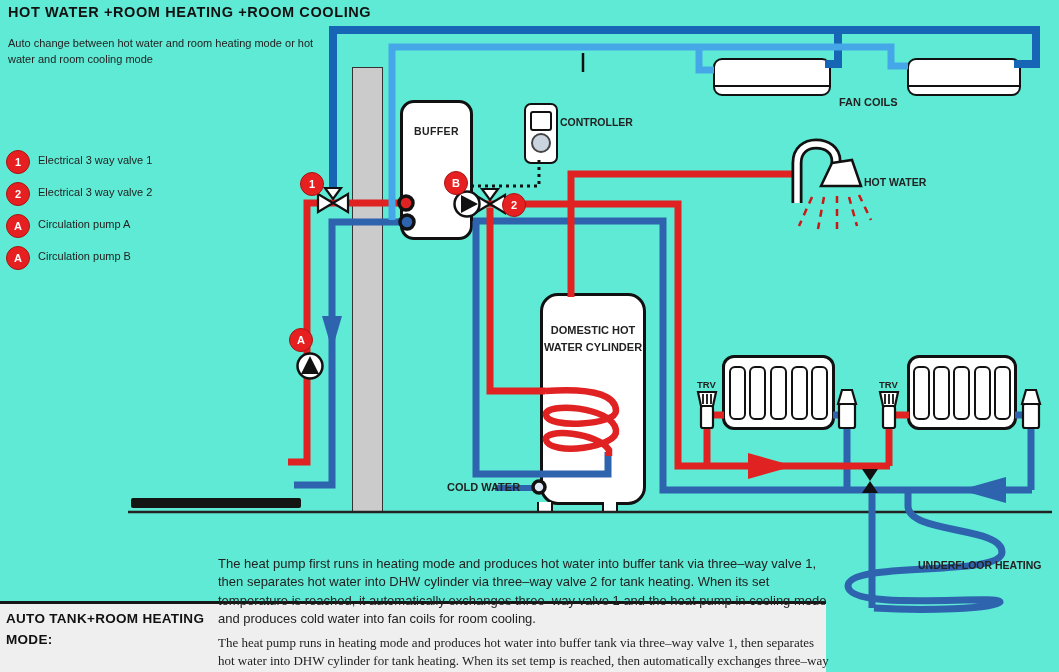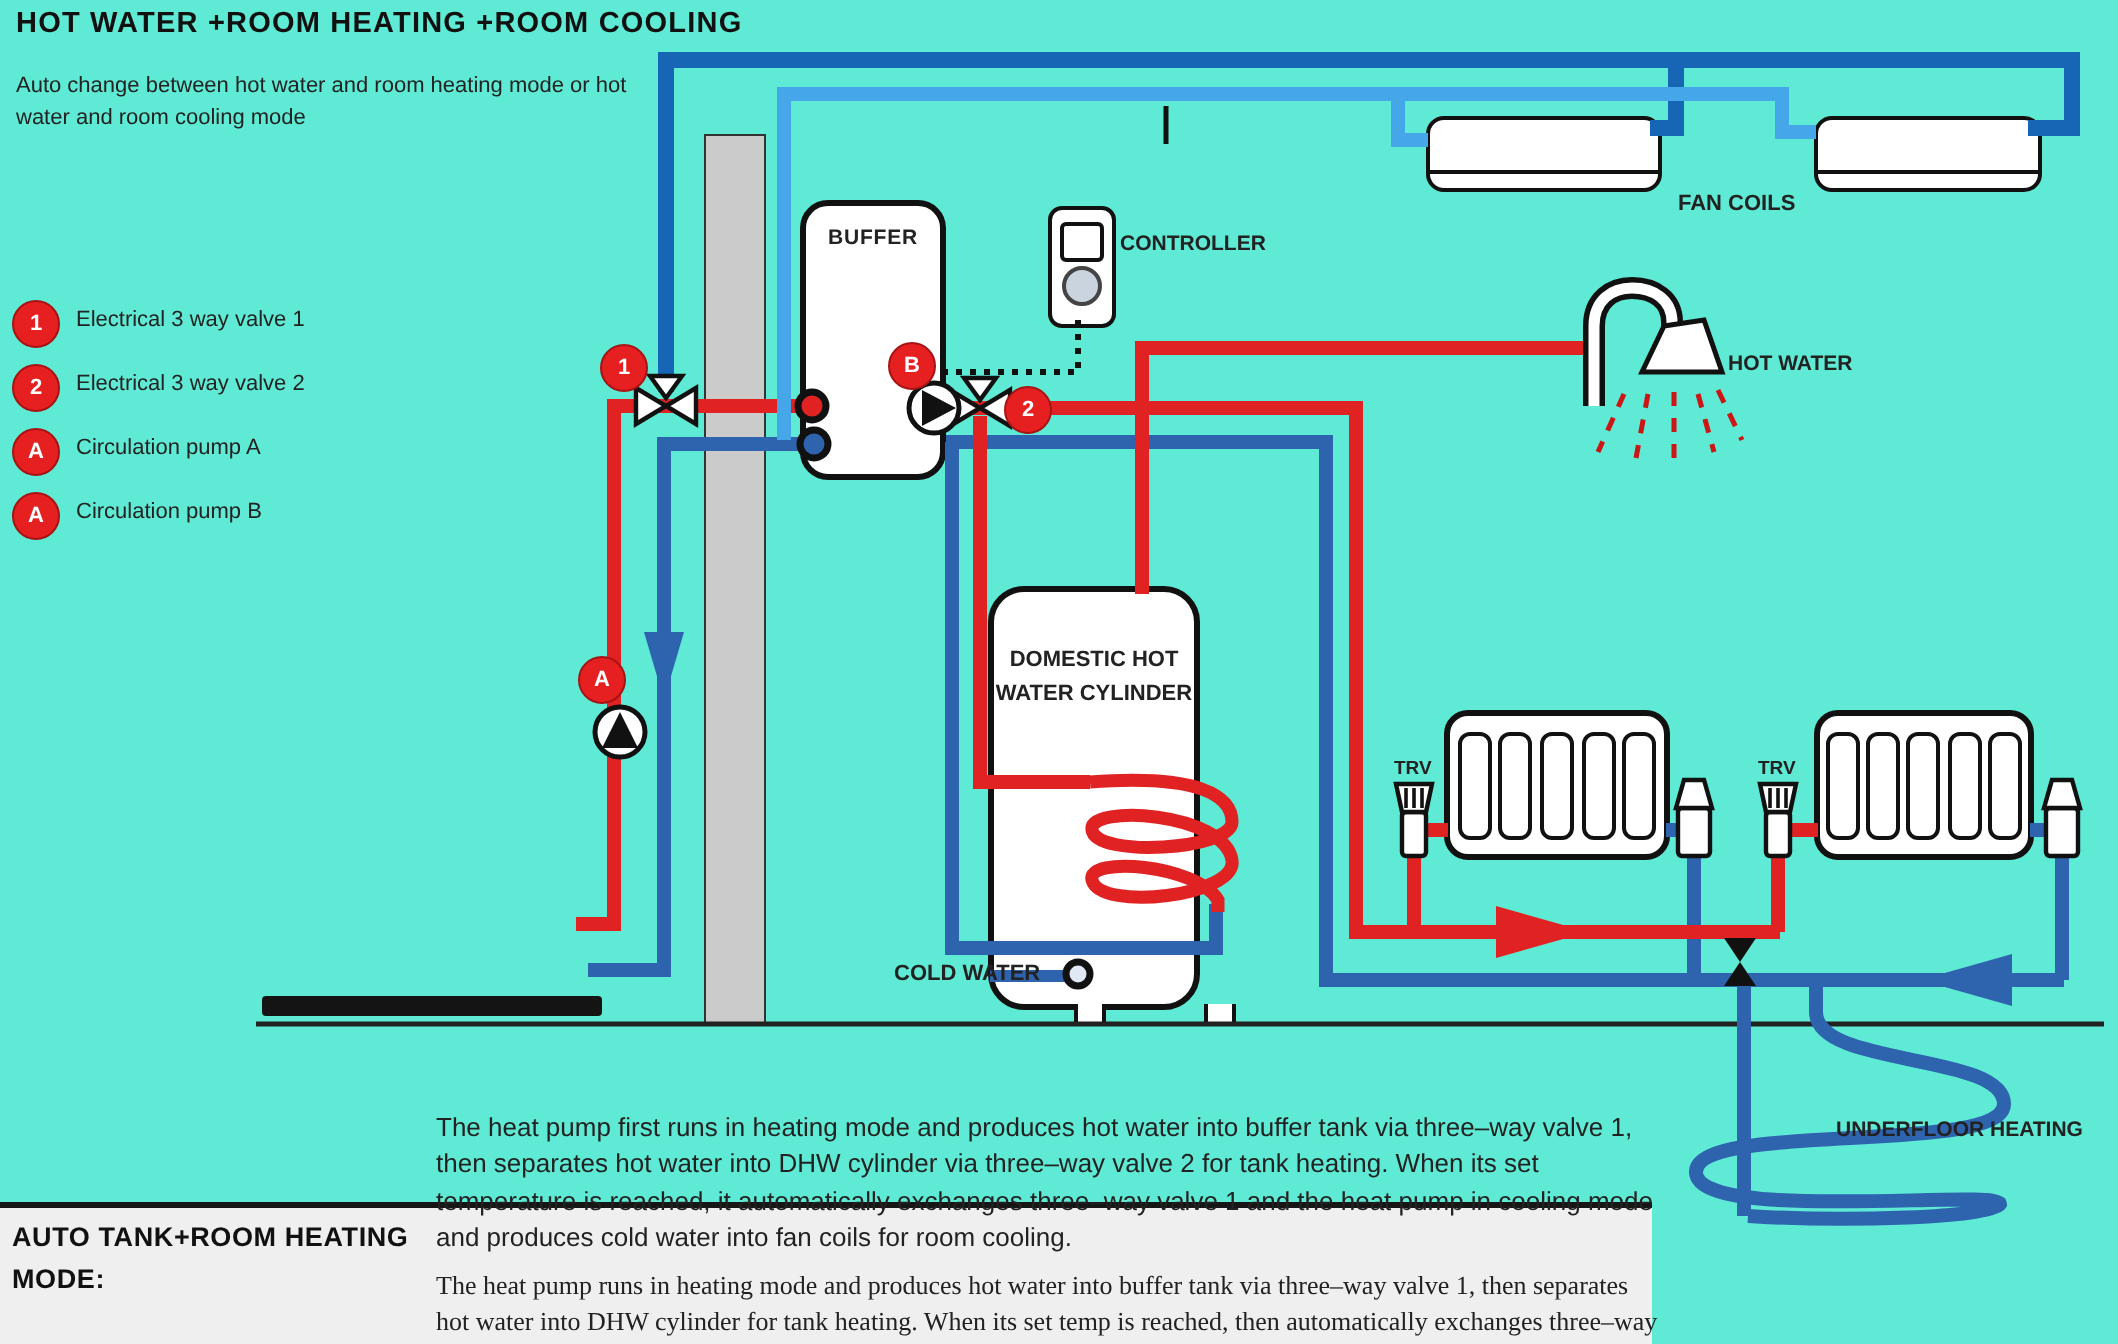--- a/index.html
+++ b/index.html
@@ -12,22 +12,22 @@
   .title{left:8px;top:4px;font-size:14.5px;font-weight:700;letter-spacing:.6px;color:#111;z-index:4;}
   .subtitle{left:8px;top:36px;width:308px;font-size:11px;line-height:1.45;color:#222;z-index:4;}
   
   .badge{width:22px;height:22px;border-radius:50%;background:#e62020;border:1.5px solid #a81414;
          color:#fff;font-size:11px;font-weight:700;display:flex;align-items:center;justify-content:center;z-index:4;}
   .legend-label{font-size:11px;color:#222;z-index:4;}
   
   .box{border:3px solid #111;background:#fff;z-index:1;}
   .tank-label{width:100%;text-align:center;font-weight:700;color:#222;}
   .buffer{left:400px;top:100px;width:67px;height:134px;border-radius:14px;}
-  .buffer .tank-label{margin-top:10px;font-size:10.5px;letter-spacing:.4px;}
-  .cylinder{left:494px;top:293px;width:100px;height:206px;border-radius:18px;}
+  .buffer .tank-label{margin-top:22px;font-size:10.5px;letter-spacing:.4px;}
+  .cylinder{left:540px;top:293px;width:100px;height:206px;border-radius:18px;}
   .cylinder .tank-label{margin-top:26px;font-size:11px;line-height:1.55;}
   .leg{background:#fff;border:2.5px solid #111;border-top:none;width:12px;height:9px;z-index:1;}
   .fancoil{border:2.5px solid #111;border-radius:9px;background:#fff;z-index:1;}
   .fancoil .fline{position:absolute;left:0;right:0;bottom:7px;border-top:2.5px solid #111;}
   .radiator{border:3px solid #111;border-radius:12px;background:#fff;z-index:1;display:flex;justify-content:space-evenly;align-items:flex-start;padding-top:8px;box-sizing:border-box;}
   .radiator .bar{width:13px;height:50px;border:2.5px solid #111;border-radius:6px;background:#fff;}
   
   .controller{left:524px;top:103px;width:30px;height:57px;border:2.5px solid #111;border-radius:7px;background:#fff;z-index:1;}
   .controller .scr{position:absolute;left:4px;top:6px;width:18px;height:16px;border:2px solid #111;border-radius:3px;background:#fff;}
   .controller .knob{position:absolute;left:5px;top:28px;width:16px;height:16px;border:2px solid #444;border-radius:50%;background:#c9d4df;}

